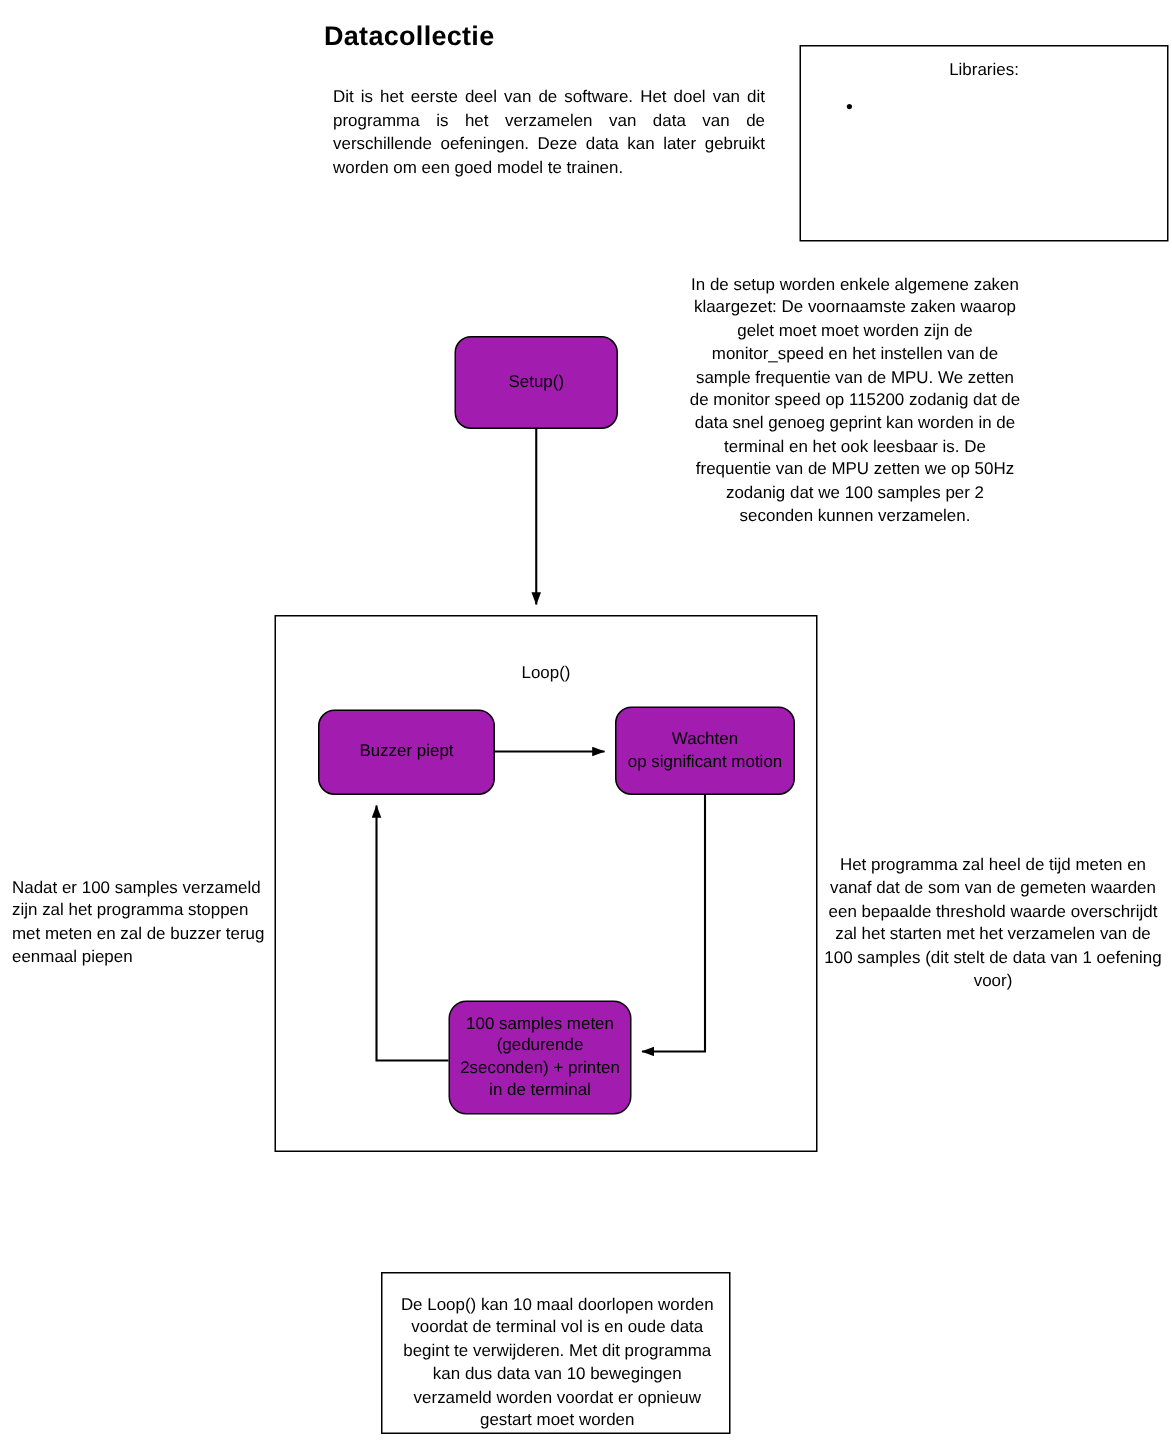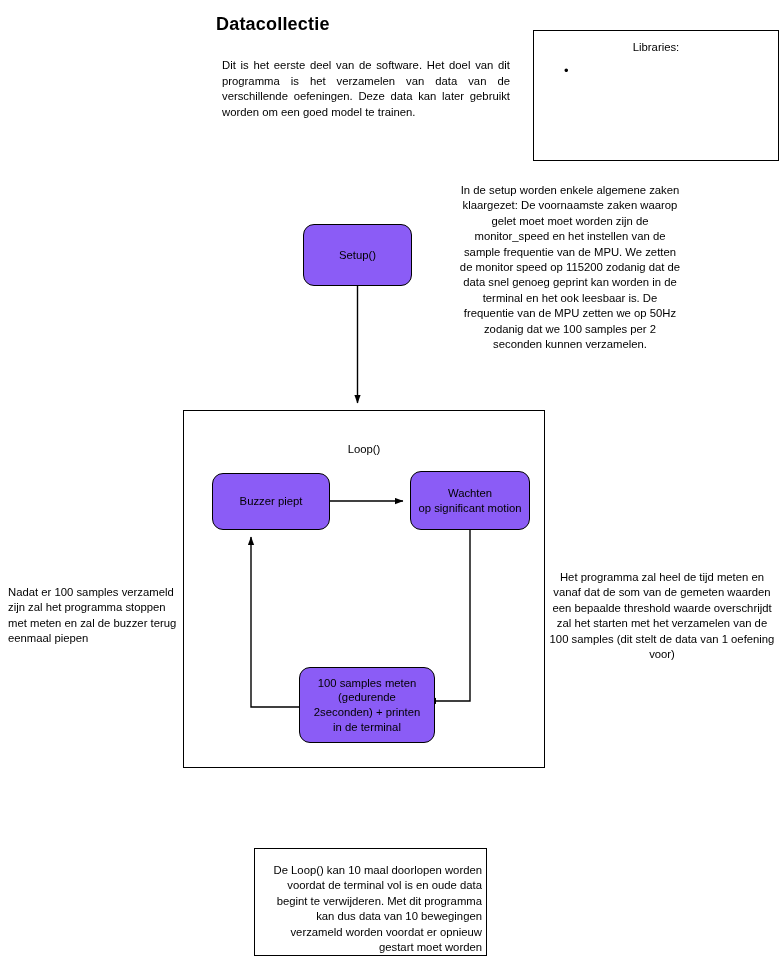--- a/index.html
+++ b/index.html
@@ -115,35 +115,35 @@
     border: 1.3px solid #000;
     box-sizing: border-box;
   }
   #bottom-box .inner {
     position: absolute;
     left: 6px;
     top: 14px;
     width: 221px;
     font-size: 11.3px;
     line-height: 15.4px;
-    text-align: right;
+    text-align: center;
   }
 
   
   .node {
     border: 1.3px solid #000;
     border-radius: 11px;
     box-sizing: border-box;
     display: flex;
     align-items: center;
     justify-content: center;
     text-align: center;
     font-size: 11.3px;
     line-height: 14.6px;
-    background: #8b5cf6;
+    background: #a21caf;
     z-index: 3;
   }
   #node-setup {
     left: 303px;
     top: 224px;
     width: 109px;
     height: 62px;
   }
   #loop-container {
     left: 183px;
@@ -173,22 +173,23 @@
   #node-wachten {
     left: 410px;
     top: 471px;
     width: 120px;
     height: 59px;
     justify-content: center;
   }
   #node-samples {
     left: 299px;
     top: 667px;
-    width: 136px;
+    width: 122px;
     height: 76px;
+    border-radius: 12px;
   }
 
   
   #connectors {
     left: 0;
     top: 0;
     width: 781px;
     height: 961px;
     z-index: 2;
     pointer-events: none;

